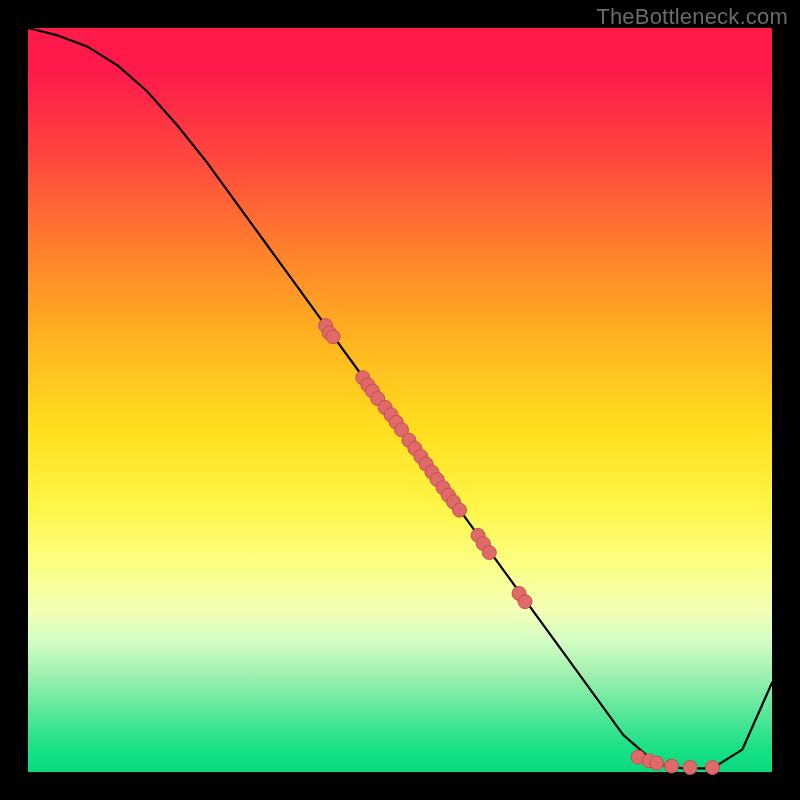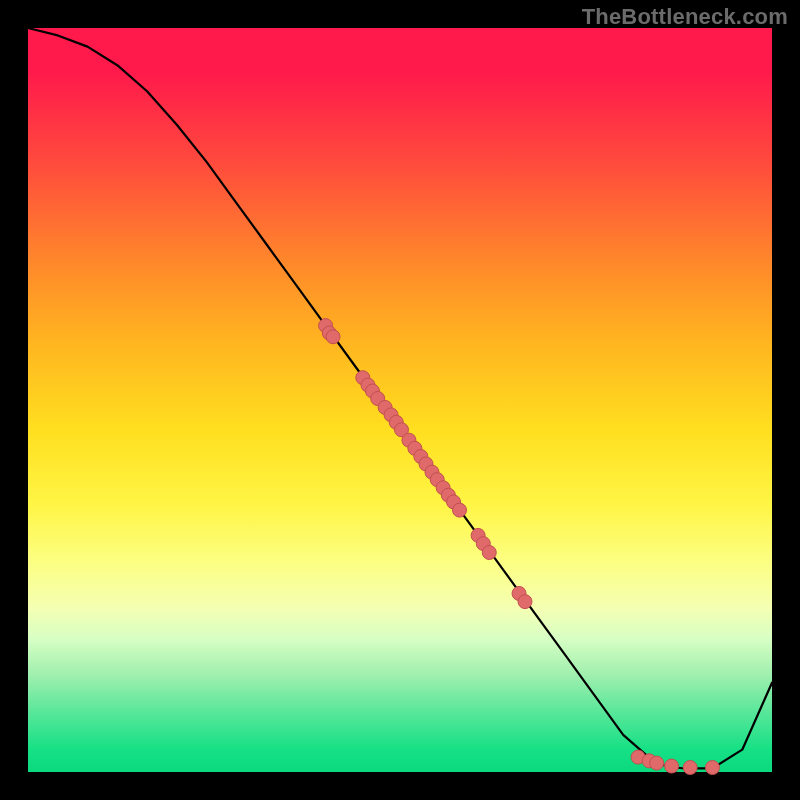--- a/index.html
+++ b/index.html
@@ -33,21 +33,21 @@
       #16e085 97%,
       #0bd97e 100%
     );
   }
   .watermark {
     position: absolute;
     top: 4px;
     right: 12px;
     font-family: Arial, Helvetica, sans-serif;
     font-size: 22px;
-    font-weight: 700;
+    font-weight: 400;
     color: #6b6b6b;
     letter-spacing: 0.2px;
     user-select: none;
   }
   svg.overlay {
     position: absolute;
     left: 0;
     top: 0;
     width: 744px;
     height: 744px;

